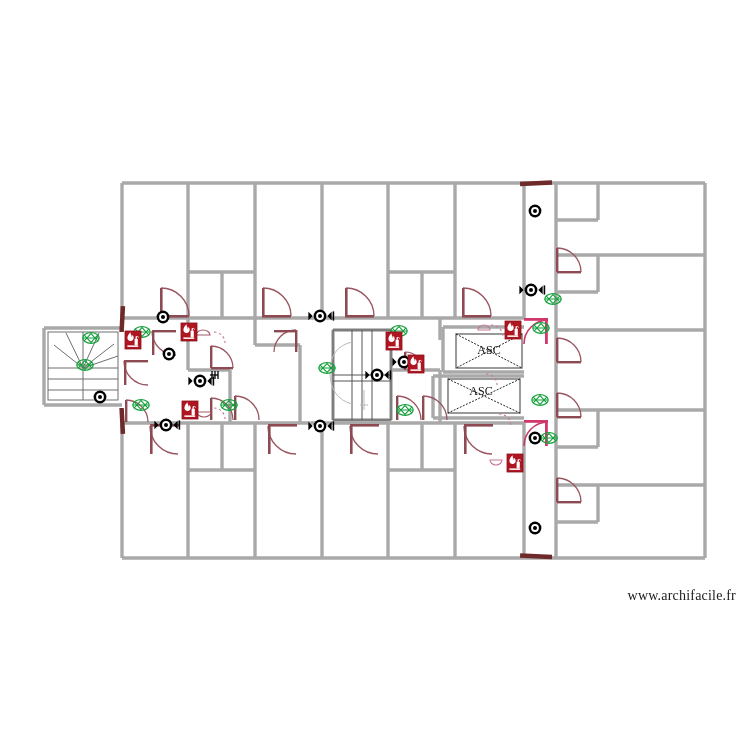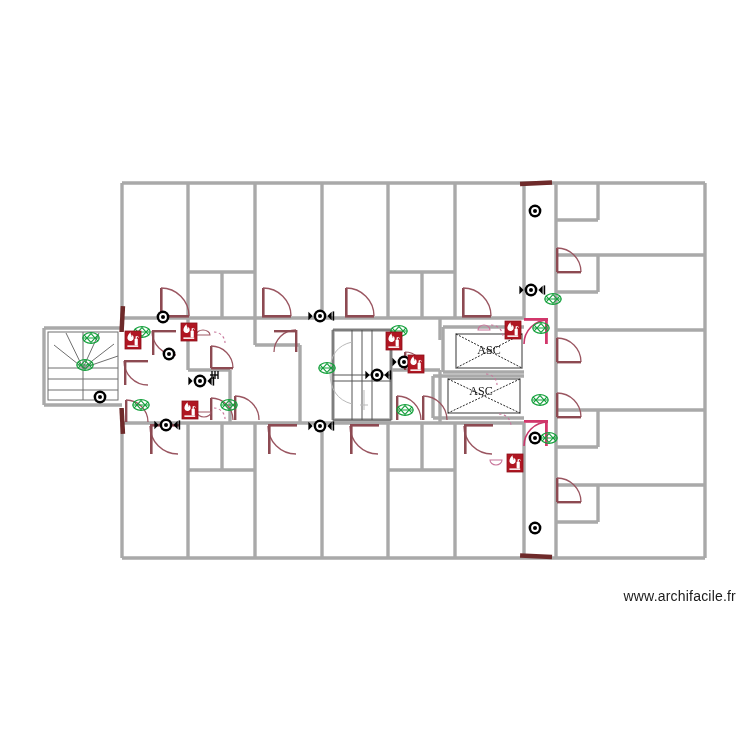--- a/index.html
+++ b/index.html
@@ -26,21 +26,21 @@
     left: 0;
     top: 0;
     width: 750px;
     height: 750px;
     display: block;
   }
   .watermark {
     position: absolute;
     right: 14px;
     top: 588px;
-    font-family: Liberation Sans, sans-serif;
+    font-family: Liberation Serif, serif;
     font-size: 14px;
     color: #1a1a1a;
     letter-spacing: 0.2px;
     white-space: nowrap;
     user-select: none;
   }
   text.asc-label {
     font-family: "Liberation Serif", serif;
     font-size: 12px;
     fill: #111111;

